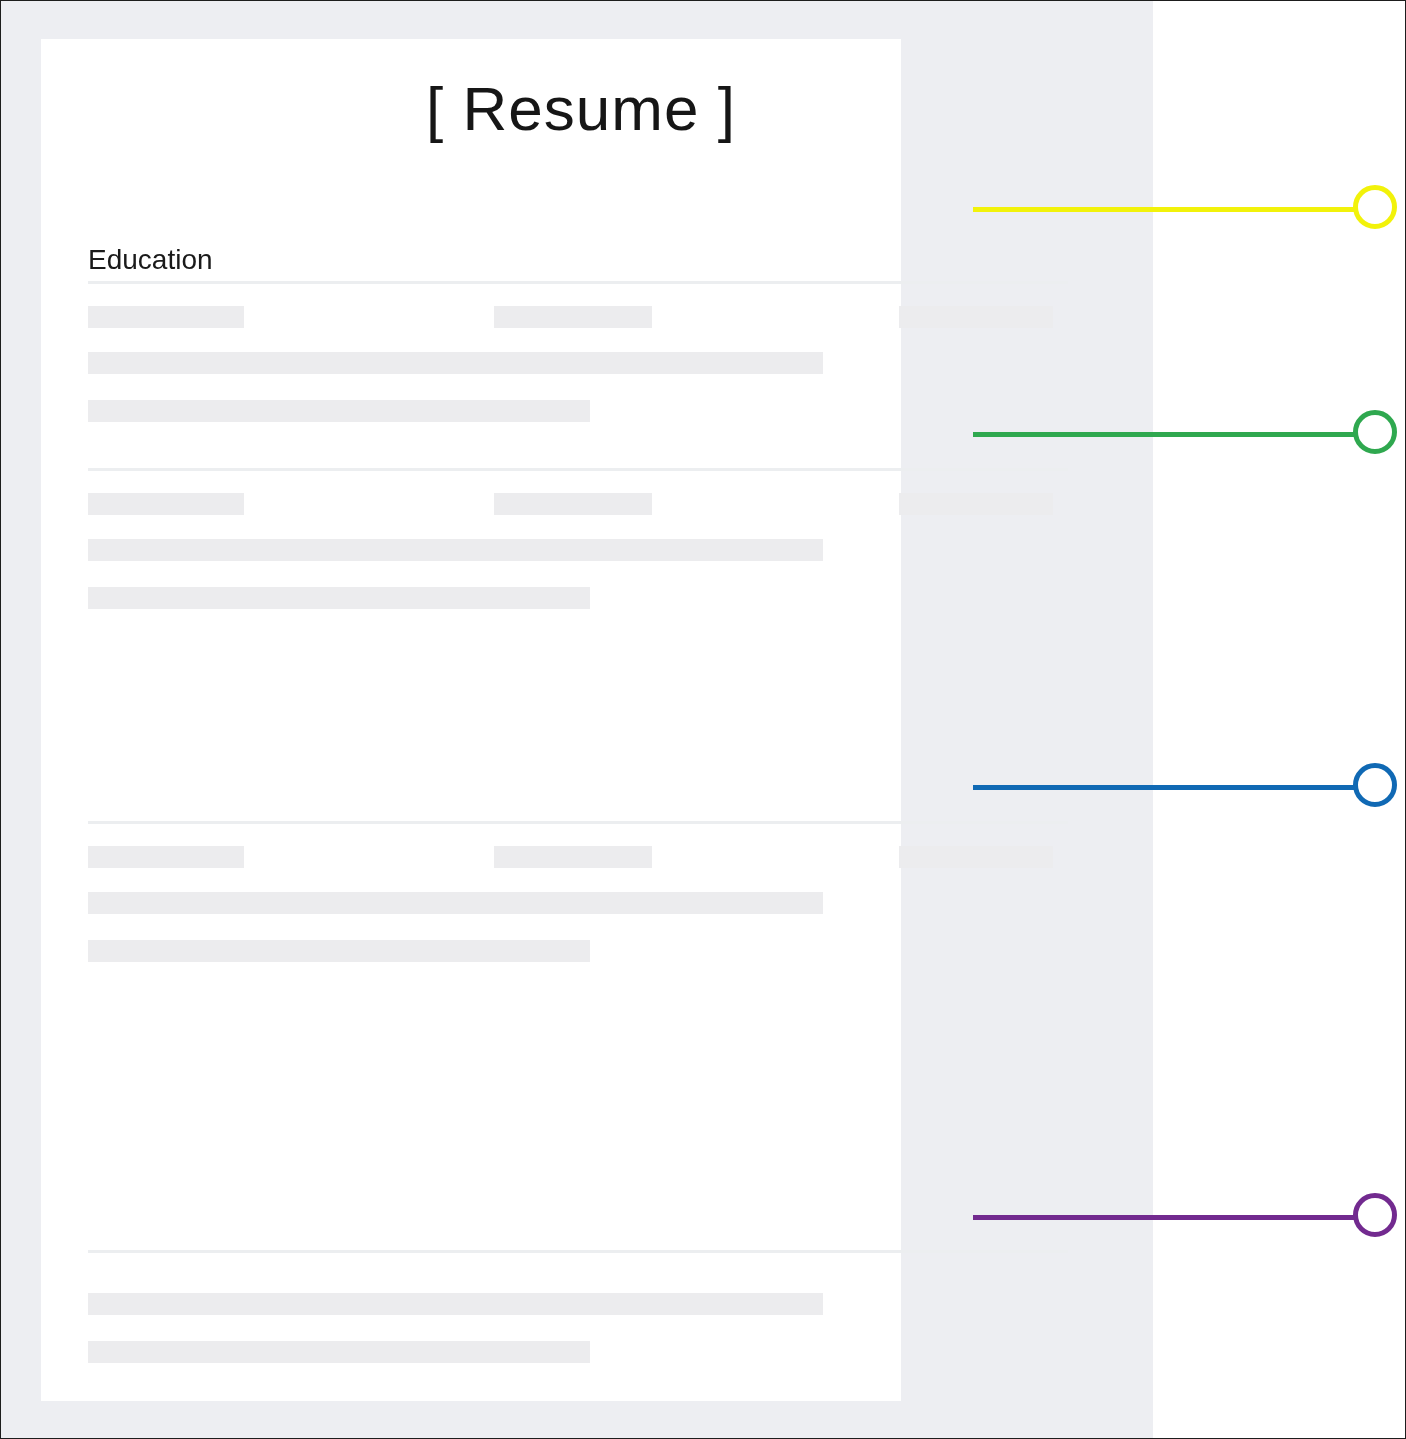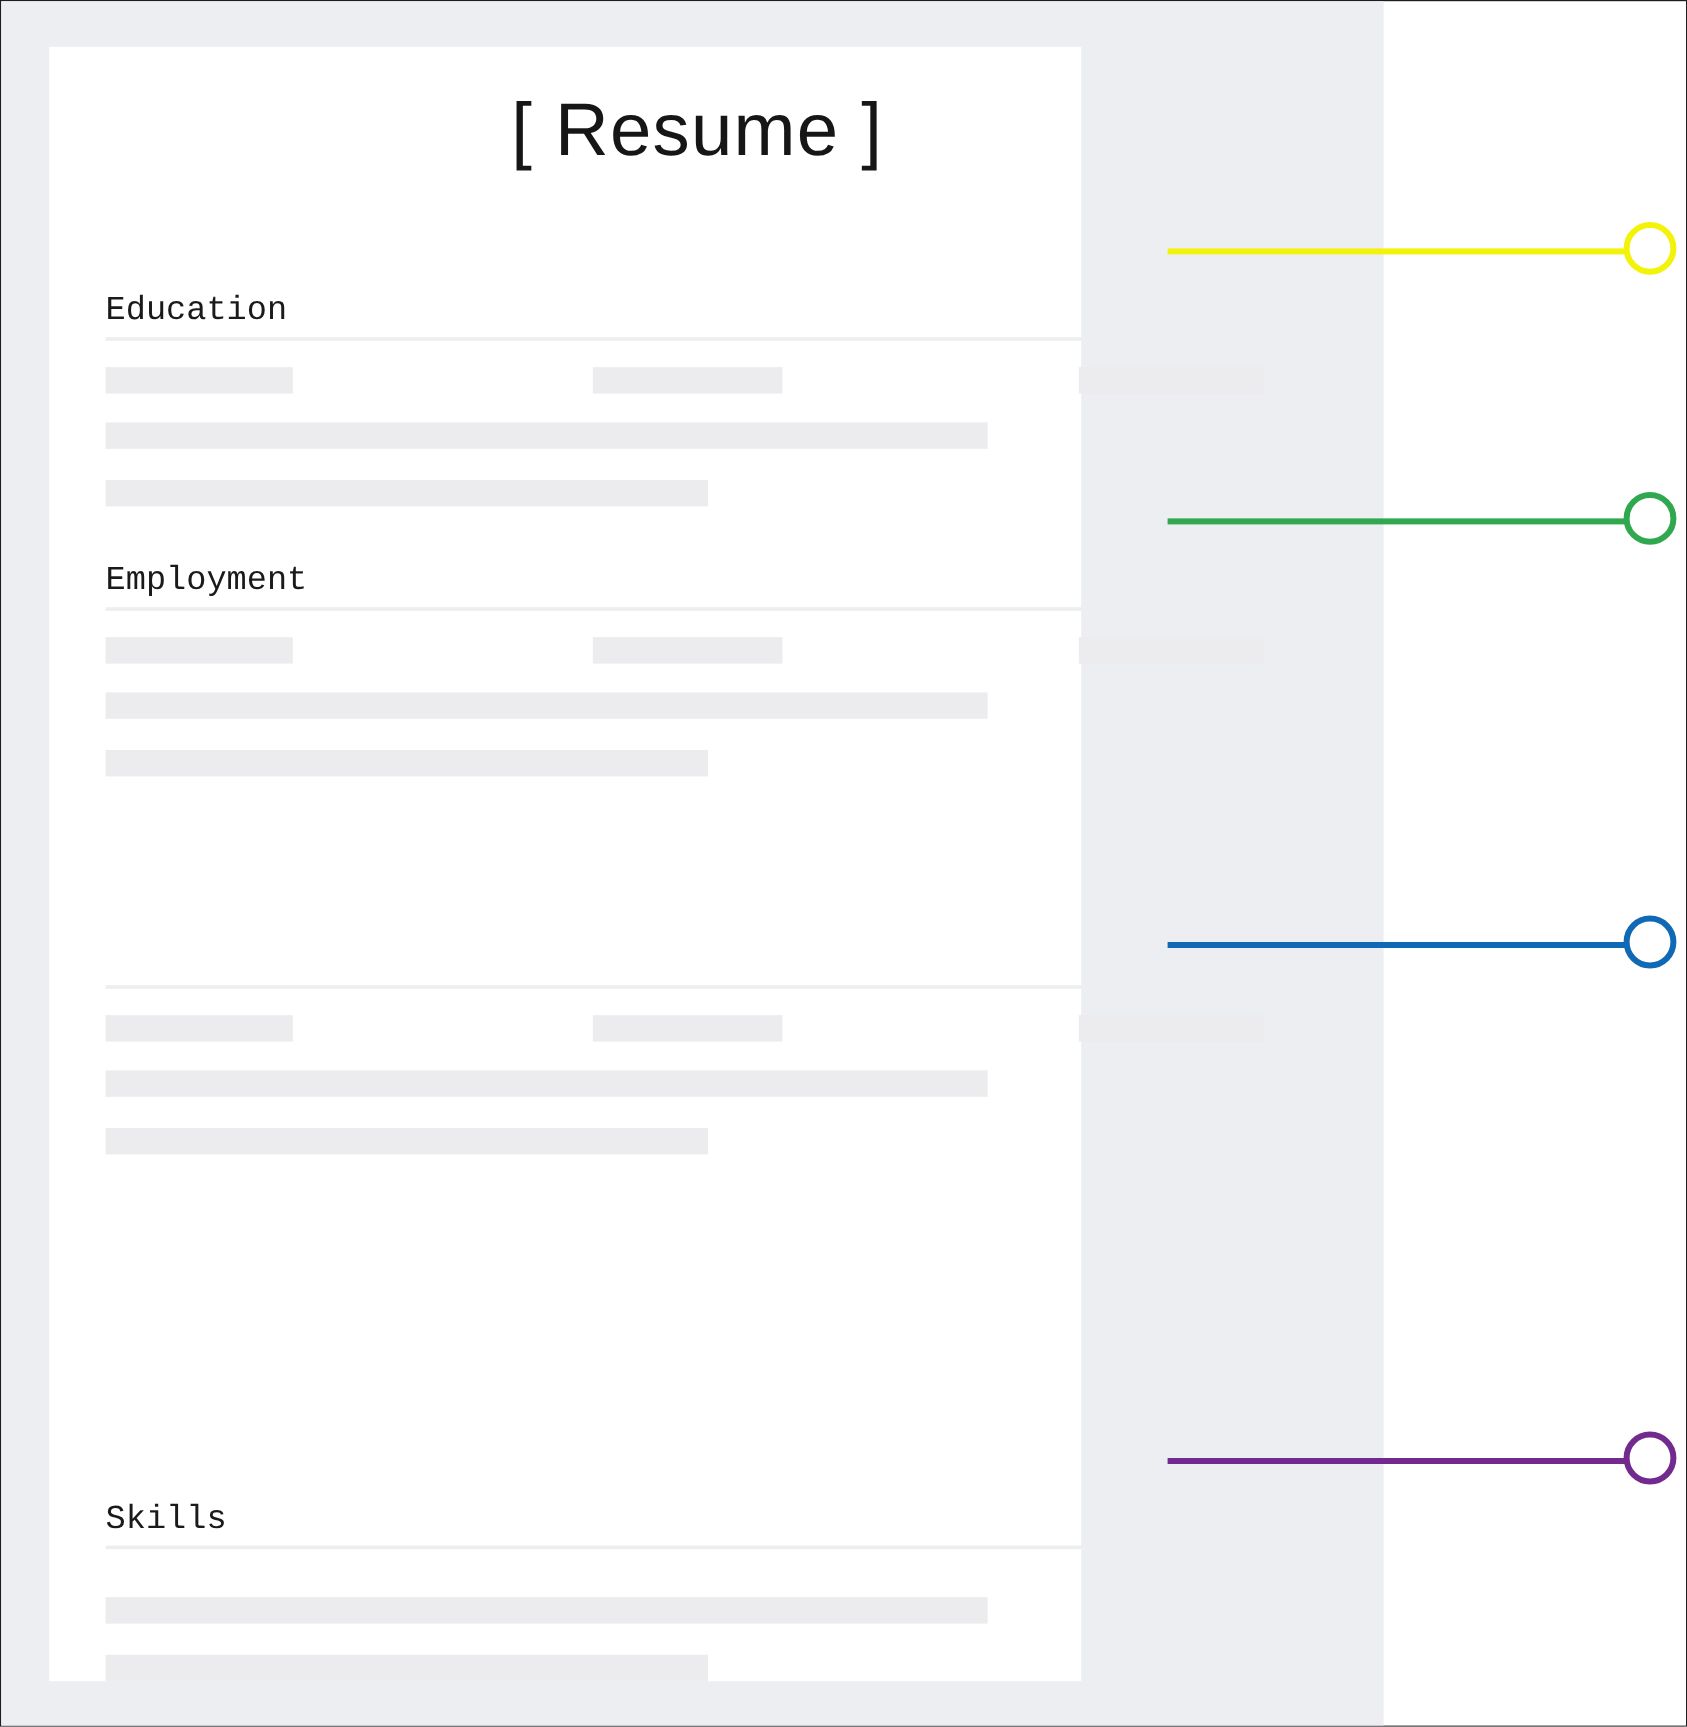--- a/index.html
+++ b/index.html
@@ -51,21 +51,20 @@
     color: #161616;
     letter-spacing: 1px;
     white-space: pre;
   }
 
   
   .section {
     position: absolute;
     left: 47px;
     width: 980px;
-    font-family: Liberation Mono, monospace;
   }
 
   .section-heading {
     font-size: 28px;
     line-height: 34px;
     font-weight: 400;
     color: #1a1a1a;
     padding-bottom: 4px;
   }
 
@@ -150,42 +149,40 @@
             <div class="section-rule"></div>
             <div class="bar-row">
               <div class="bar bar-col-1"></div>
               <div class="bar bar-col-2"></div>
               <div class="bar bar-col-3"></div>
             </div>
             <div class="bar-wide"></div>
             <div class="bar-mid"></div>
           </div>
           <div class="section" style="top: 429px;">
-            <div class="section-heading">Employment</div>
             <div class="section-rule"></div>
             <div class="bar-row">
               <div class="bar bar-col-1"></div>
               <div class="bar bar-col-2"></div>
               <div class="bar bar-col-3"></div>
             </div>
             <div class="bar-wide"></div>
             <div class="bar-mid"></div>
           </div>
           <div class="section" style="top: 782px;">
             <div class="section-rule"></div>
             <div class="bar-row">
               <div class="bar bar-col-1"></div>
               <div class="bar bar-col-2"></div>
               <div class="bar bar-col-3"></div>
             </div>
             <div class="bar-wide"></div>
             <div class="bar-mid"></div>
           </div>
           <div class="section" style="top: 1211px;">
-            <div class="section-heading">Skills</div>
             <div class="section-rule"></div>
             <div class="bar-wide" style="margin-top: 40px;"></div>
             <div class="bar-mid"></div>
           </div>
         </div>
 
     </div>
   </div>
 
   <div id="annotations-root">

